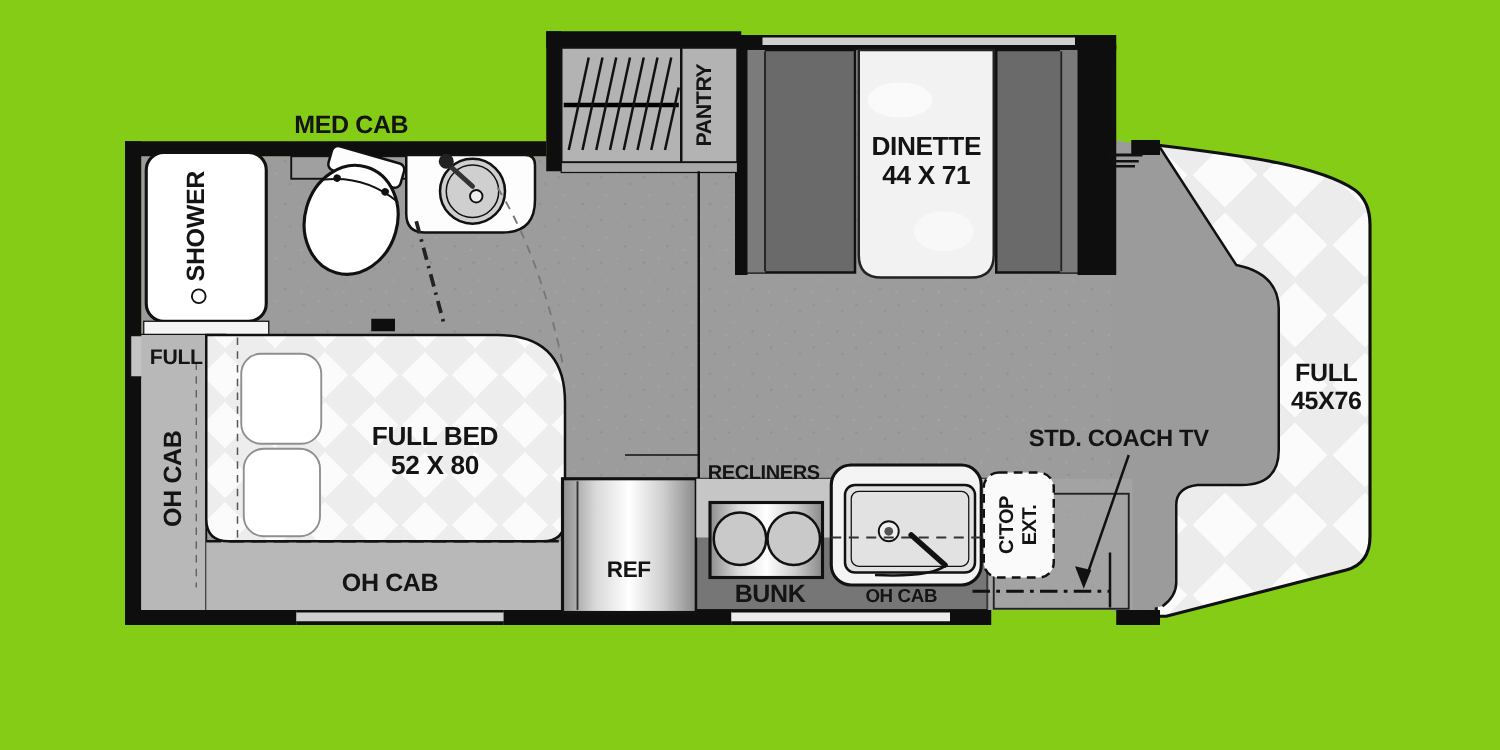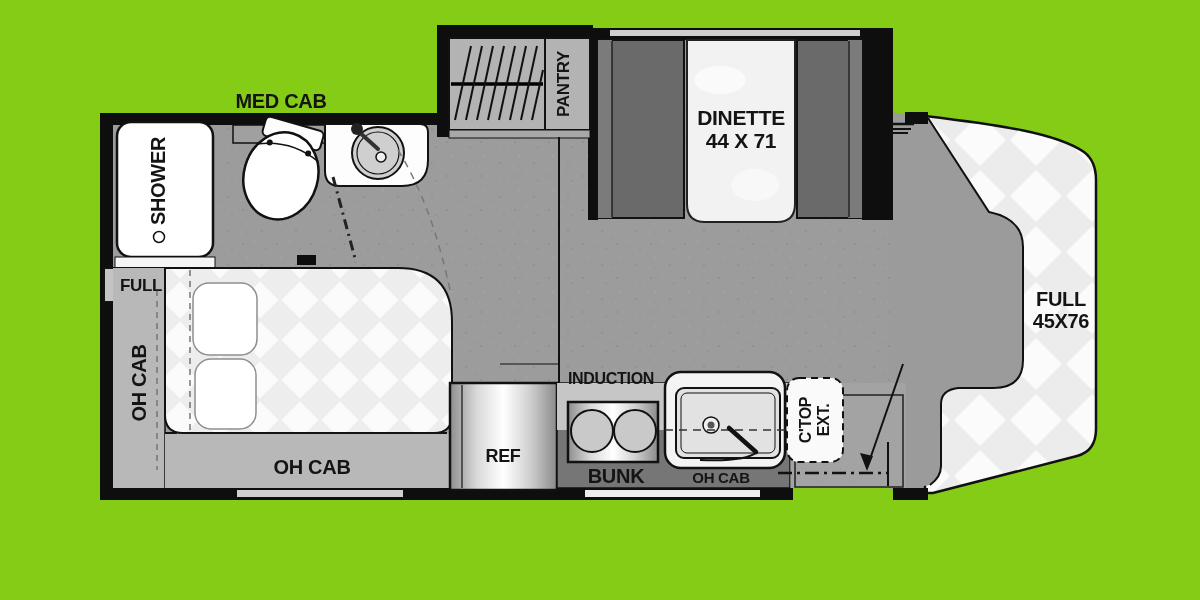--- a/index.html
+++ b/index.html
@@ -185,26 +185,30 @@
 </svg>
 
 <div class="lbl" style="left:281px;top:101px;font-size:20px;">MED CAB</div>
 
 <div class="lbl rot" style="left:158px;top:181px;font-size:20px;">SHOWER</div>
 
 <div class="lbl" style="left:141px;top:286px;font-size:17px;">FULL</div>
 
 <div class="lbl rot" style="left:139px;top:383px;font-size:20px;">OH CAB</div>
 
+<div class="lbl lbl2" style="left:348px;top:361px;font-size:21px;">
+  <span>FULL BED</span>
+  <span>52 X 80</span>
+</div>
 
 <div class="lbl" style="left:312px;top:467px;font-size:20px;">OH CAB</div>
 
 <div class="lbl" style="left:503px;top:456px;font-size:18px;">REF</div>
 
-<div class="lbl" style="left:611px;top:379px;font-size:16px;">INDUCTION</div>
+<div class="lbl" style="left:611px;top:379px;font-size:16px;">RECLINERS</div>
 
 <div class="lbl" style="left:616px;top:476px;font-size:20px;">BUNK</div>
 
 <div class="lbl" style="left:721px;top:477px;font-size:15px;">OH CAB</div>
 
 <div class="lbl rot lbl2" style="left:815px;top:420px;font-size:16px;">
   <span>C'TOP</span>
   <span>EXT.</span>
 </div>
 
@@ -219,16 +223,17 @@
   <span>DINETTE</span>
   <span>44 X 71</span>
 </div>
 
 
 <div class="lbl lbl2" style="left:1061px;top:310px;font-size:20px;">
   <span>FULL</span>
   <span>45X76</span>
 </div>
 
+<div class="lbl" style="left:895px;top:352px;font-size:19px;">STD. COACH TV</div>
 
 <div class="lbl" style="left:841px;top:514px;font-size:22px;"></div>
 
 </div>
 
 </body></html>

